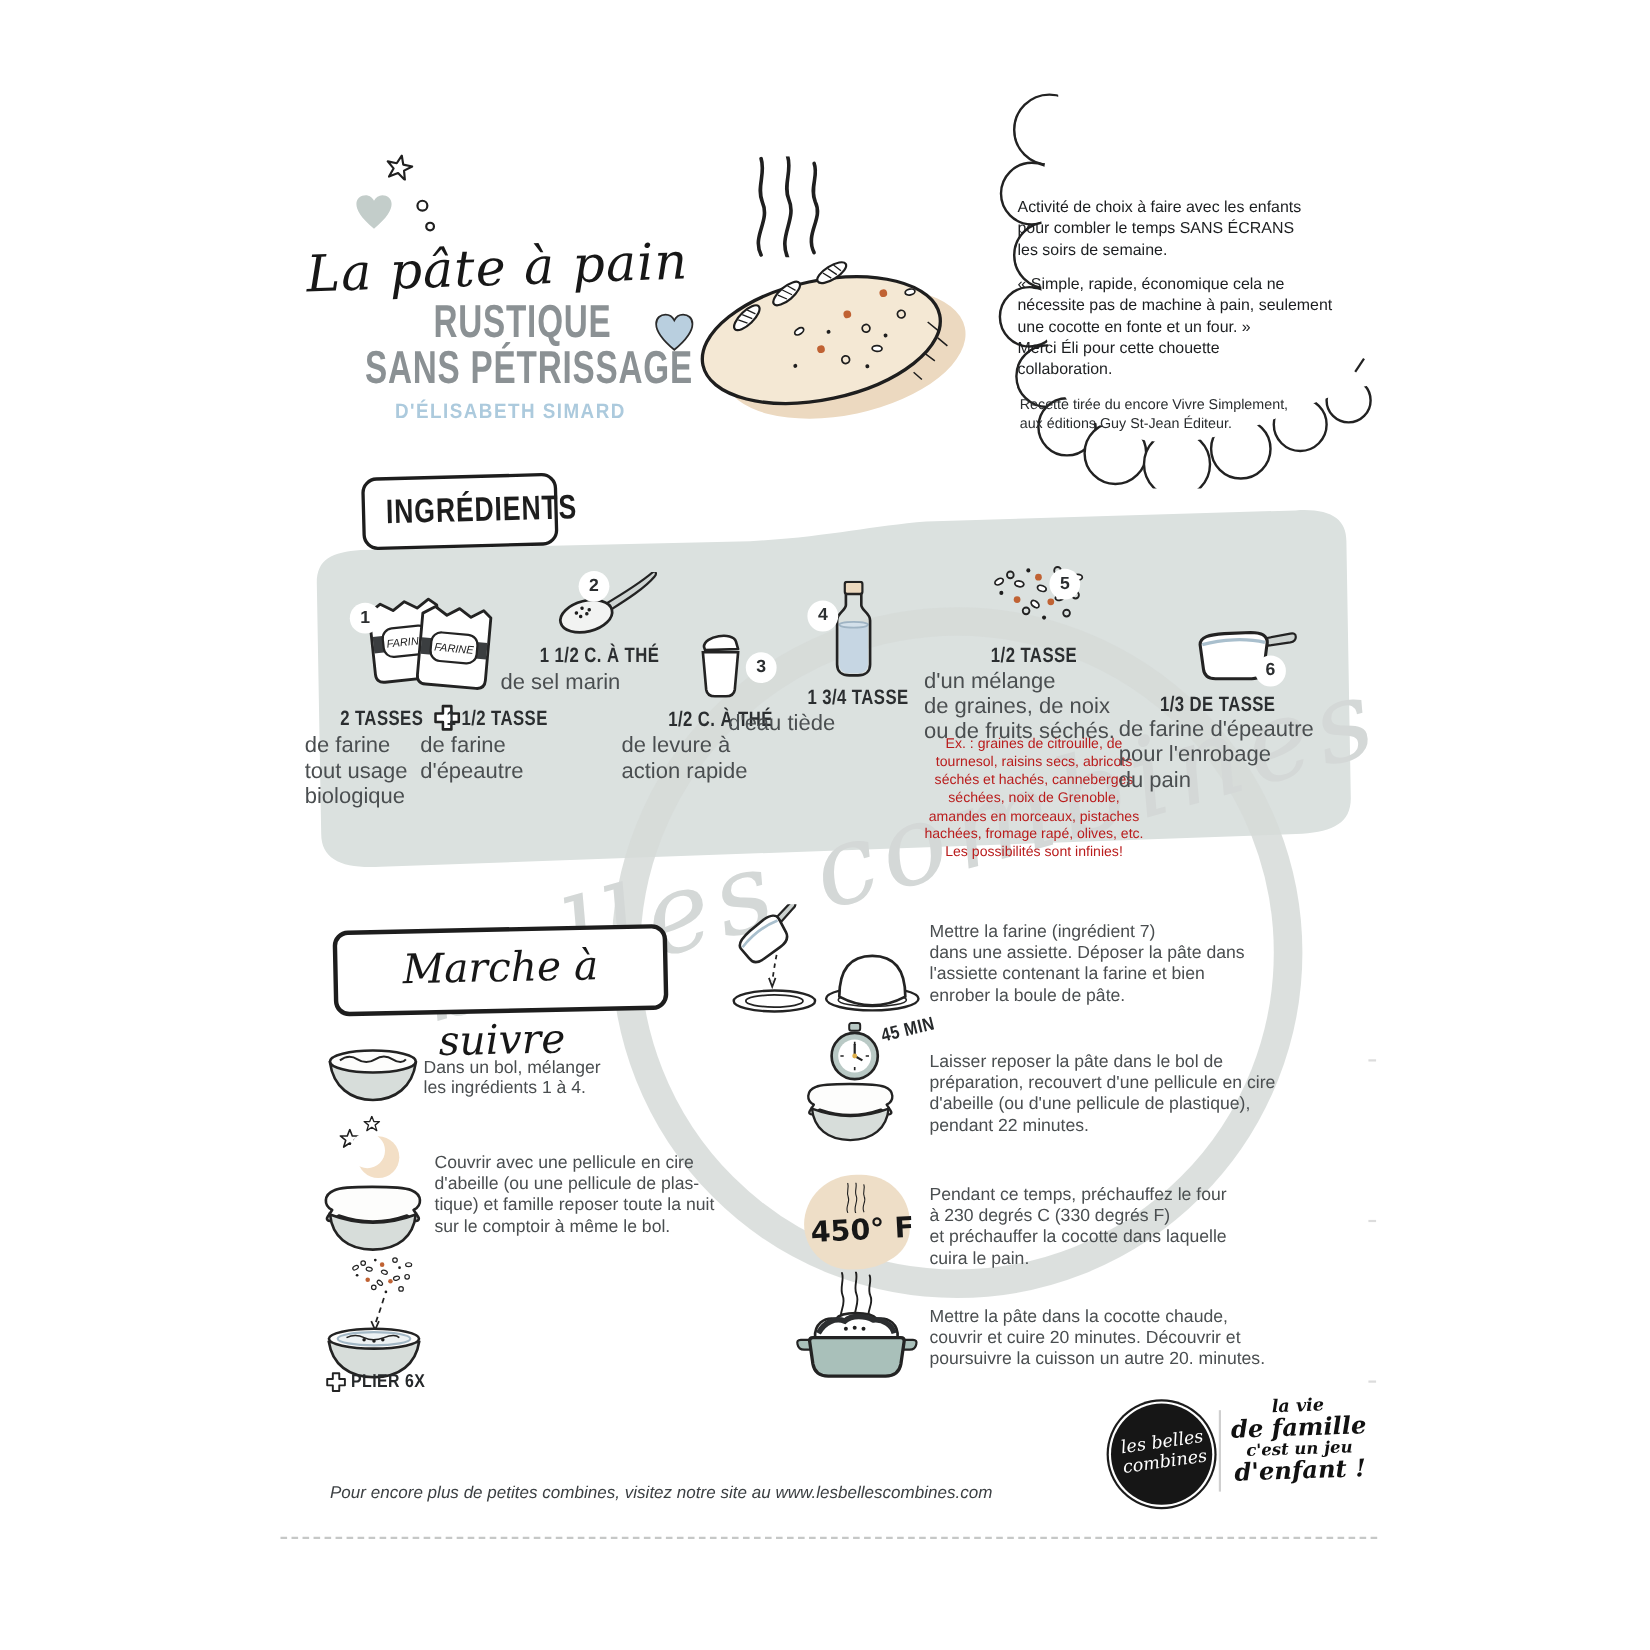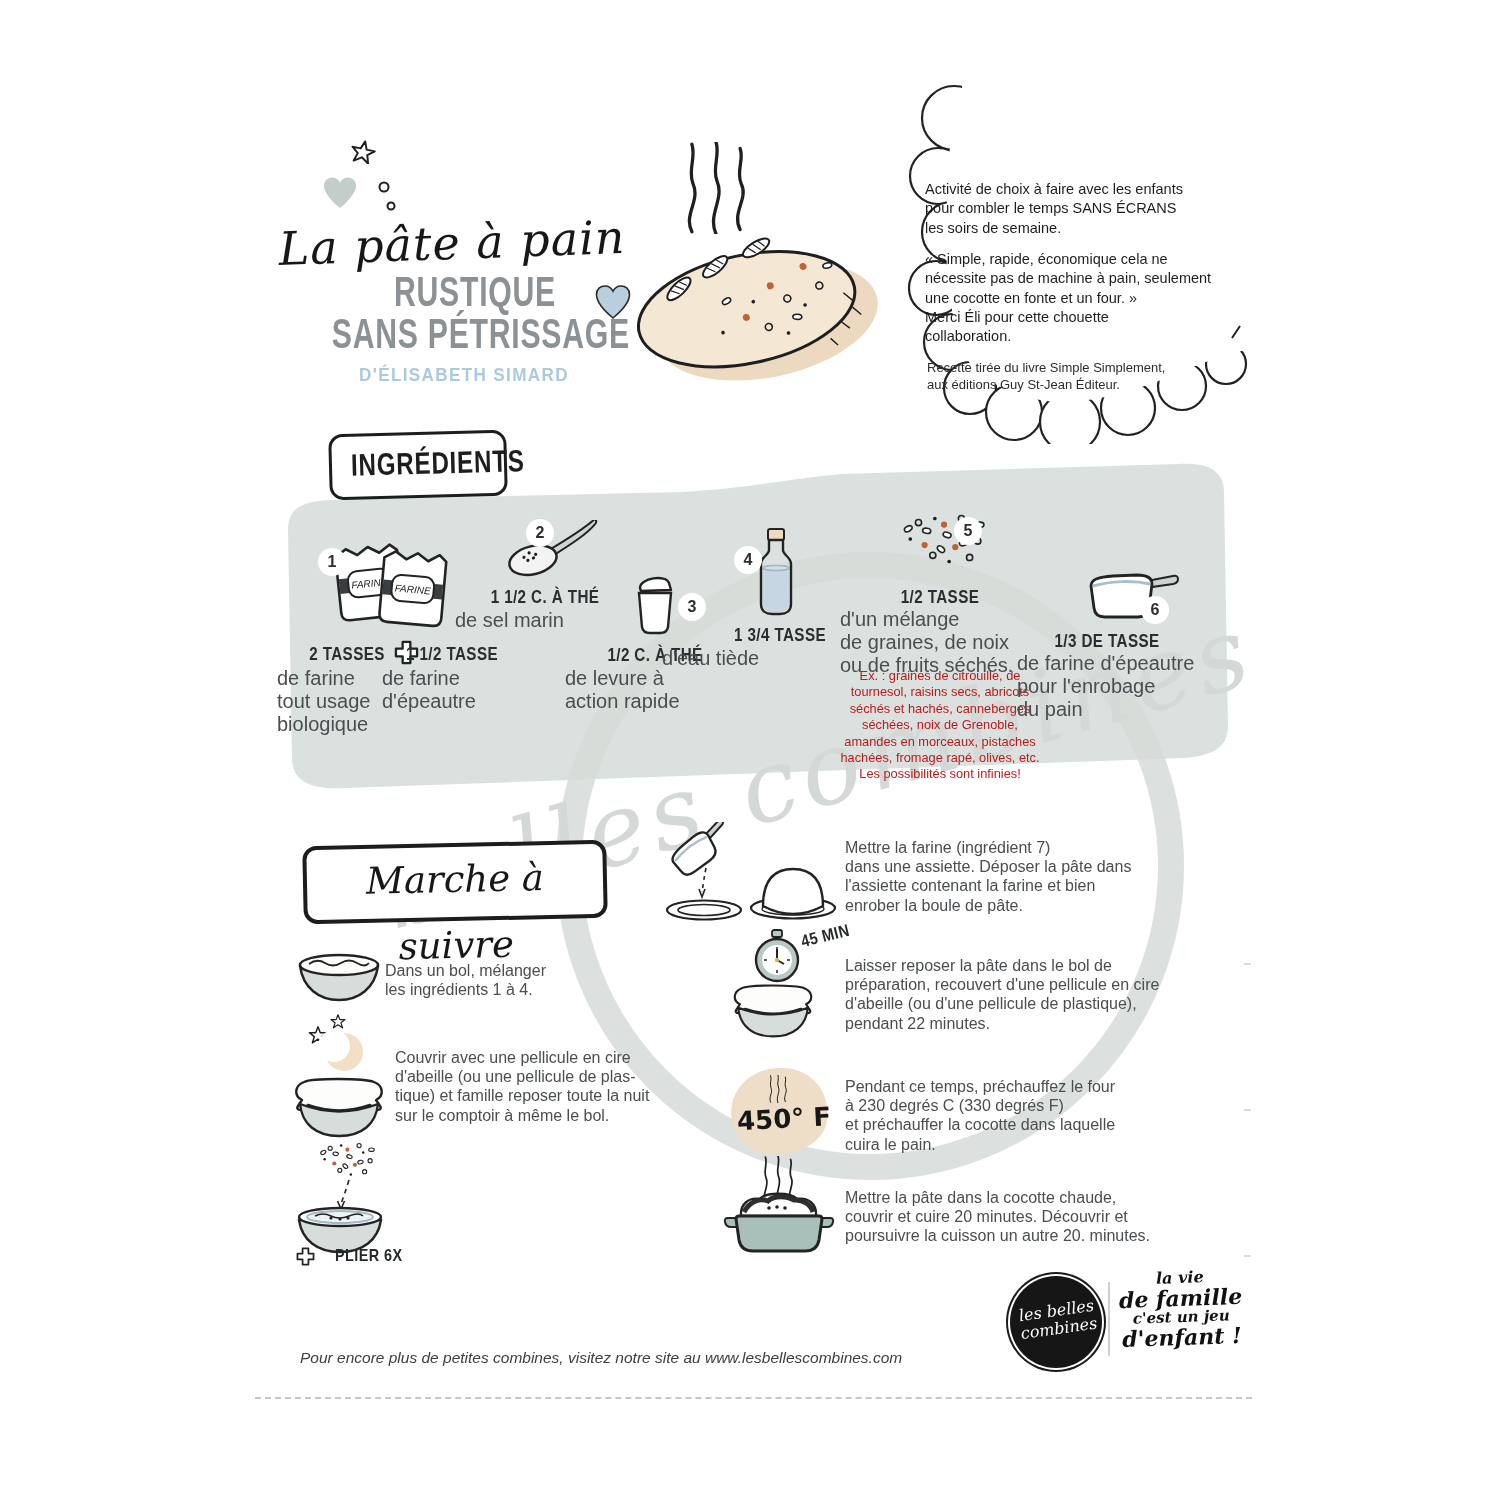--- a/index.html
+++ b/index.html
@@ -176,21 +176,21 @@
     <path d="M366,258 L374,246" stroke="#222" stroke-width="2" fill="none"></path>
   </svg>
   <div class="abs bubble-text z2" style="left:925px;top:250px">« Simple, rapide, économique cela ne
 nécessite pas de machine à pain, seulement
 une cocotte en fonte et un four. »
 Merci Éli pour cette chouette
 collaboration.</div>
   <div class="abs bubble-text z2" style="left:925px;top:180px">Activité de choix à faire avec les enfants
 pour combler le temps SANS ÉCRANS
 les soirs de semaine.</div>
-  <div class="abs bubble-small z2" style="left:927px;top:360px">Recette tirée du livre Simple Simplement,
+  <div class="abs bubble-small z2" style="left:927px;top:360px">Recette tirée du encore Vivre Simplement,
 aux éditions Guy St-Jean Éditeur.</div>
 
   <svg class="abs" style="left:282px;top:456px;z-index:0" width="952" height="338" viewBox="0 0 952 338">
     <path d="M10,302 L6,74 C6,52 20,46 46,44 L400,36 C470,32 510,22 560,18 L896,8 C928,6 942,16 942,36 L946,270 C946,292 930,300 902,302 L64,332 C30,334 10,326 10,302 Z" fill="#dbe1df"></path>
   </svg>
 
   <div class="abs" style="left:556px;top:552px;width:576px;height:576px;border:26px solid rgba(214,218,216,.85);border-radius:50%;z-index:1"></div>
   <div class="abs script" style="left:368px;top:840px;font-size:100px;color:#d4d8d7;letter-spacing:6px;white-space:nowrap;transform:rotate(-16deg);transform-origin:left top;z-index:1">belles combines</div>
 
   <div class="heading-box" style="left:329px;top:432px;width:172px;height:60px;transform:rotate(-1.5deg)">
@@ -321,21 +321,21 @@
     <path d="M8,80 C11,100 26,112 49,112 C72,112 87,100 90,80 Z" fill="#d7ddda" stroke="#232323" stroke-width="2.4"></path>
     <ellipse cx="49" cy="77" rx="41" ry="9" fill="#fdfdfc" stroke="#232323" stroke-width="2.4"></ellipse>
     <ellipse cx="49" cy="77" rx="33" ry="6" fill="#edf2f4" stroke="#a3b8c6" stroke-width="2"></ellipse>
     <path d="M24,76 Q32,72 40,76 T58,76 T72,76" fill="none" stroke="#232323" stroke-width="1.4"></path>
     <g fill="#1f1f1f">
         <circle cx="40" cy="78" r="1.6"></circle>
         <circle cx="49" cy="79" r="1.6"></circle>
         <circle cx="57" cy="78" r="1.6"></circle>
       </g>
   </svg>
-  <div class="abs z2" style="left:296px;top:1246px;display:flex;align-items:center;gap:20px">
+  <div class="abs z2" style="left:296px;top:1246px;display:flex;align-items:center;gap:4px">
     <svg width="19" height="19">
         <use href="#sym-plus" width="19" height="19"></use>
       </svg>
     <span class="mini-caps" style="transform:scaleX(.85)">PLIER 6X</span>
   </div>
 
   <svg class="abs z2" style="left:662px;top:822px" width="178" height="102" viewBox="0 0 178 102">
     <g transform="translate(6,2) rotate(-36 40 28)">
       <path d="M6,16 C6,11 12,9 22,8 L38,7 C46,7 50,10 50,14 L48,28 C47,34 42,36 36,36 H18 C12,36 7,34 7,28 Z" fill="#fff" stroke="#232323" stroke-width="2.4"></path>
       <path d="M8,16 C22,12 36,12 48,15" fill="none" stroke="#a9bfcd" stroke-width="2.4"></path>

